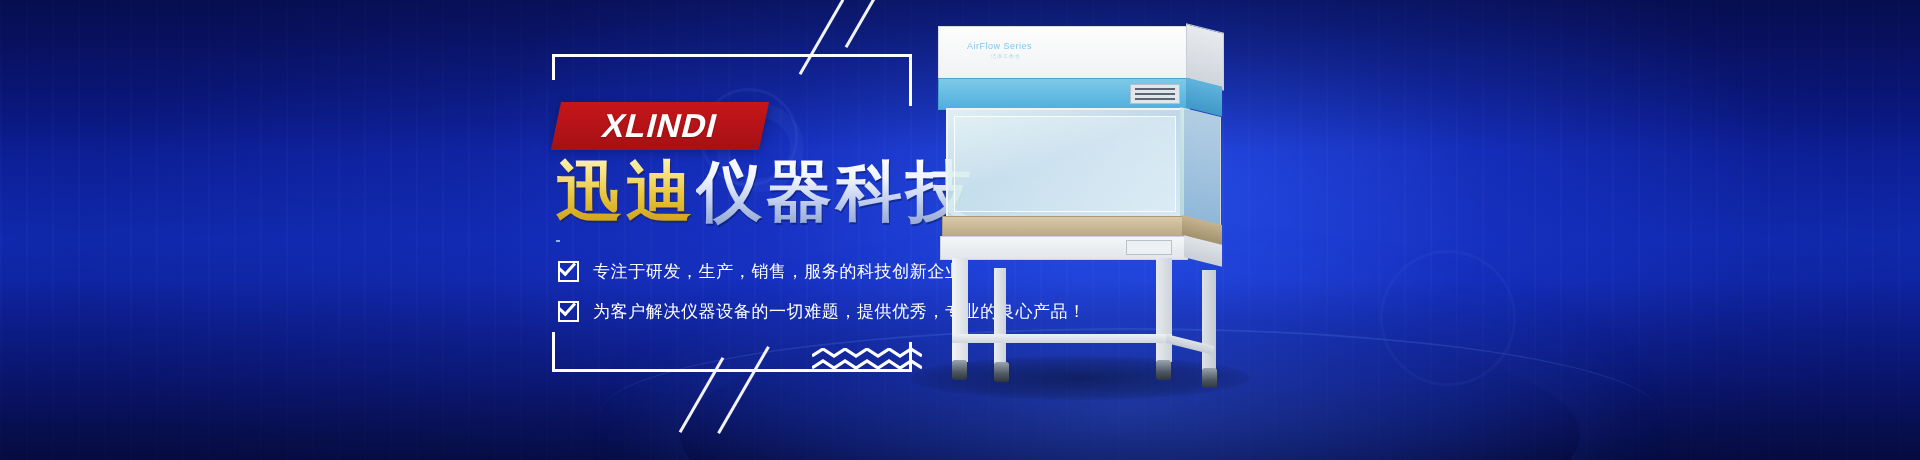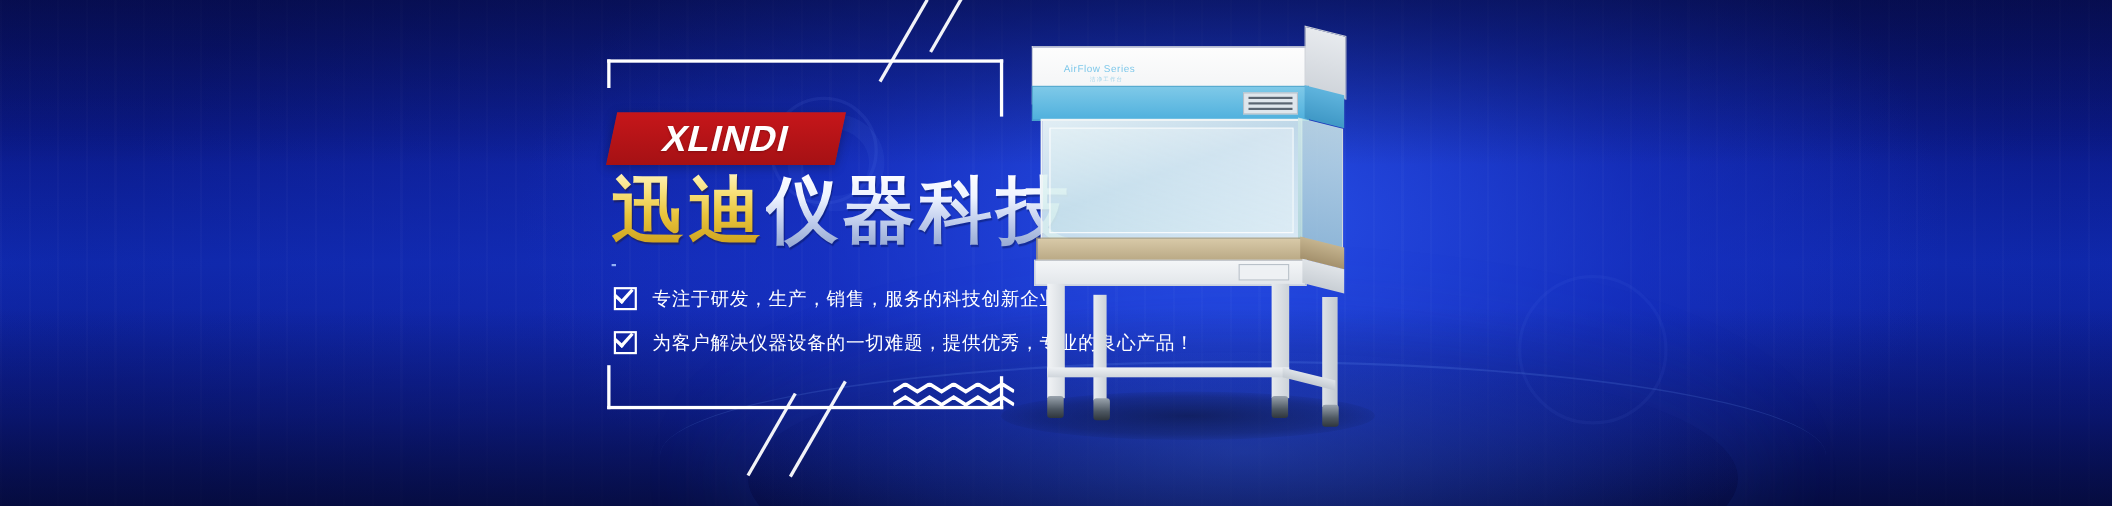--- a/index.html
+++ b/index.html
@@ -125,21 +125,21 @@
 
   
   .product{position:absolute;left:930px;top:26px;width:300px;height:360px;}
   .pr-shadow{
     position:absolute;left:-20px;top:330px;width:340px;height:44px;border-radius:50%;
     background:radial-gradient(ellipse at 50% 50%, rgba(0,0,0,.40) 0%, rgba(0,0,0,.18) 55%, rgba(0,0,0,0) 78%);
   }
   .pr-top{
     position:absolute;left:8px;top:0;width:250px;height:52px;
     background:linear-gradient(180deg,#fdfdfd 0%,#f0f2f4 100%);
-    border:1px solid #d9dde2;border-bottom:none;margin-top:16px;
+    border:1px solid #d9dde2;border-bottom:none;
   }
   .pr-toplabel{
     position:absolute;left:28px;top:14px;color:#7ec8ea;font-size:9px;letter-spacing:.5px;
   }
   .pr-topsub{position:absolute;left:52px;top:26px;color:#9fd3ea;font-size:5px;letter-spacing:1px;}
   .pr-topside{
     position:absolute;left:256px;top:2px;width:36px;height:56px;
     background:linear-gradient(180deg,#e7eaee 0%,#cfd4da 100%);
     transform:skewY(14deg);border:1px solid #c9ced5;
   }

